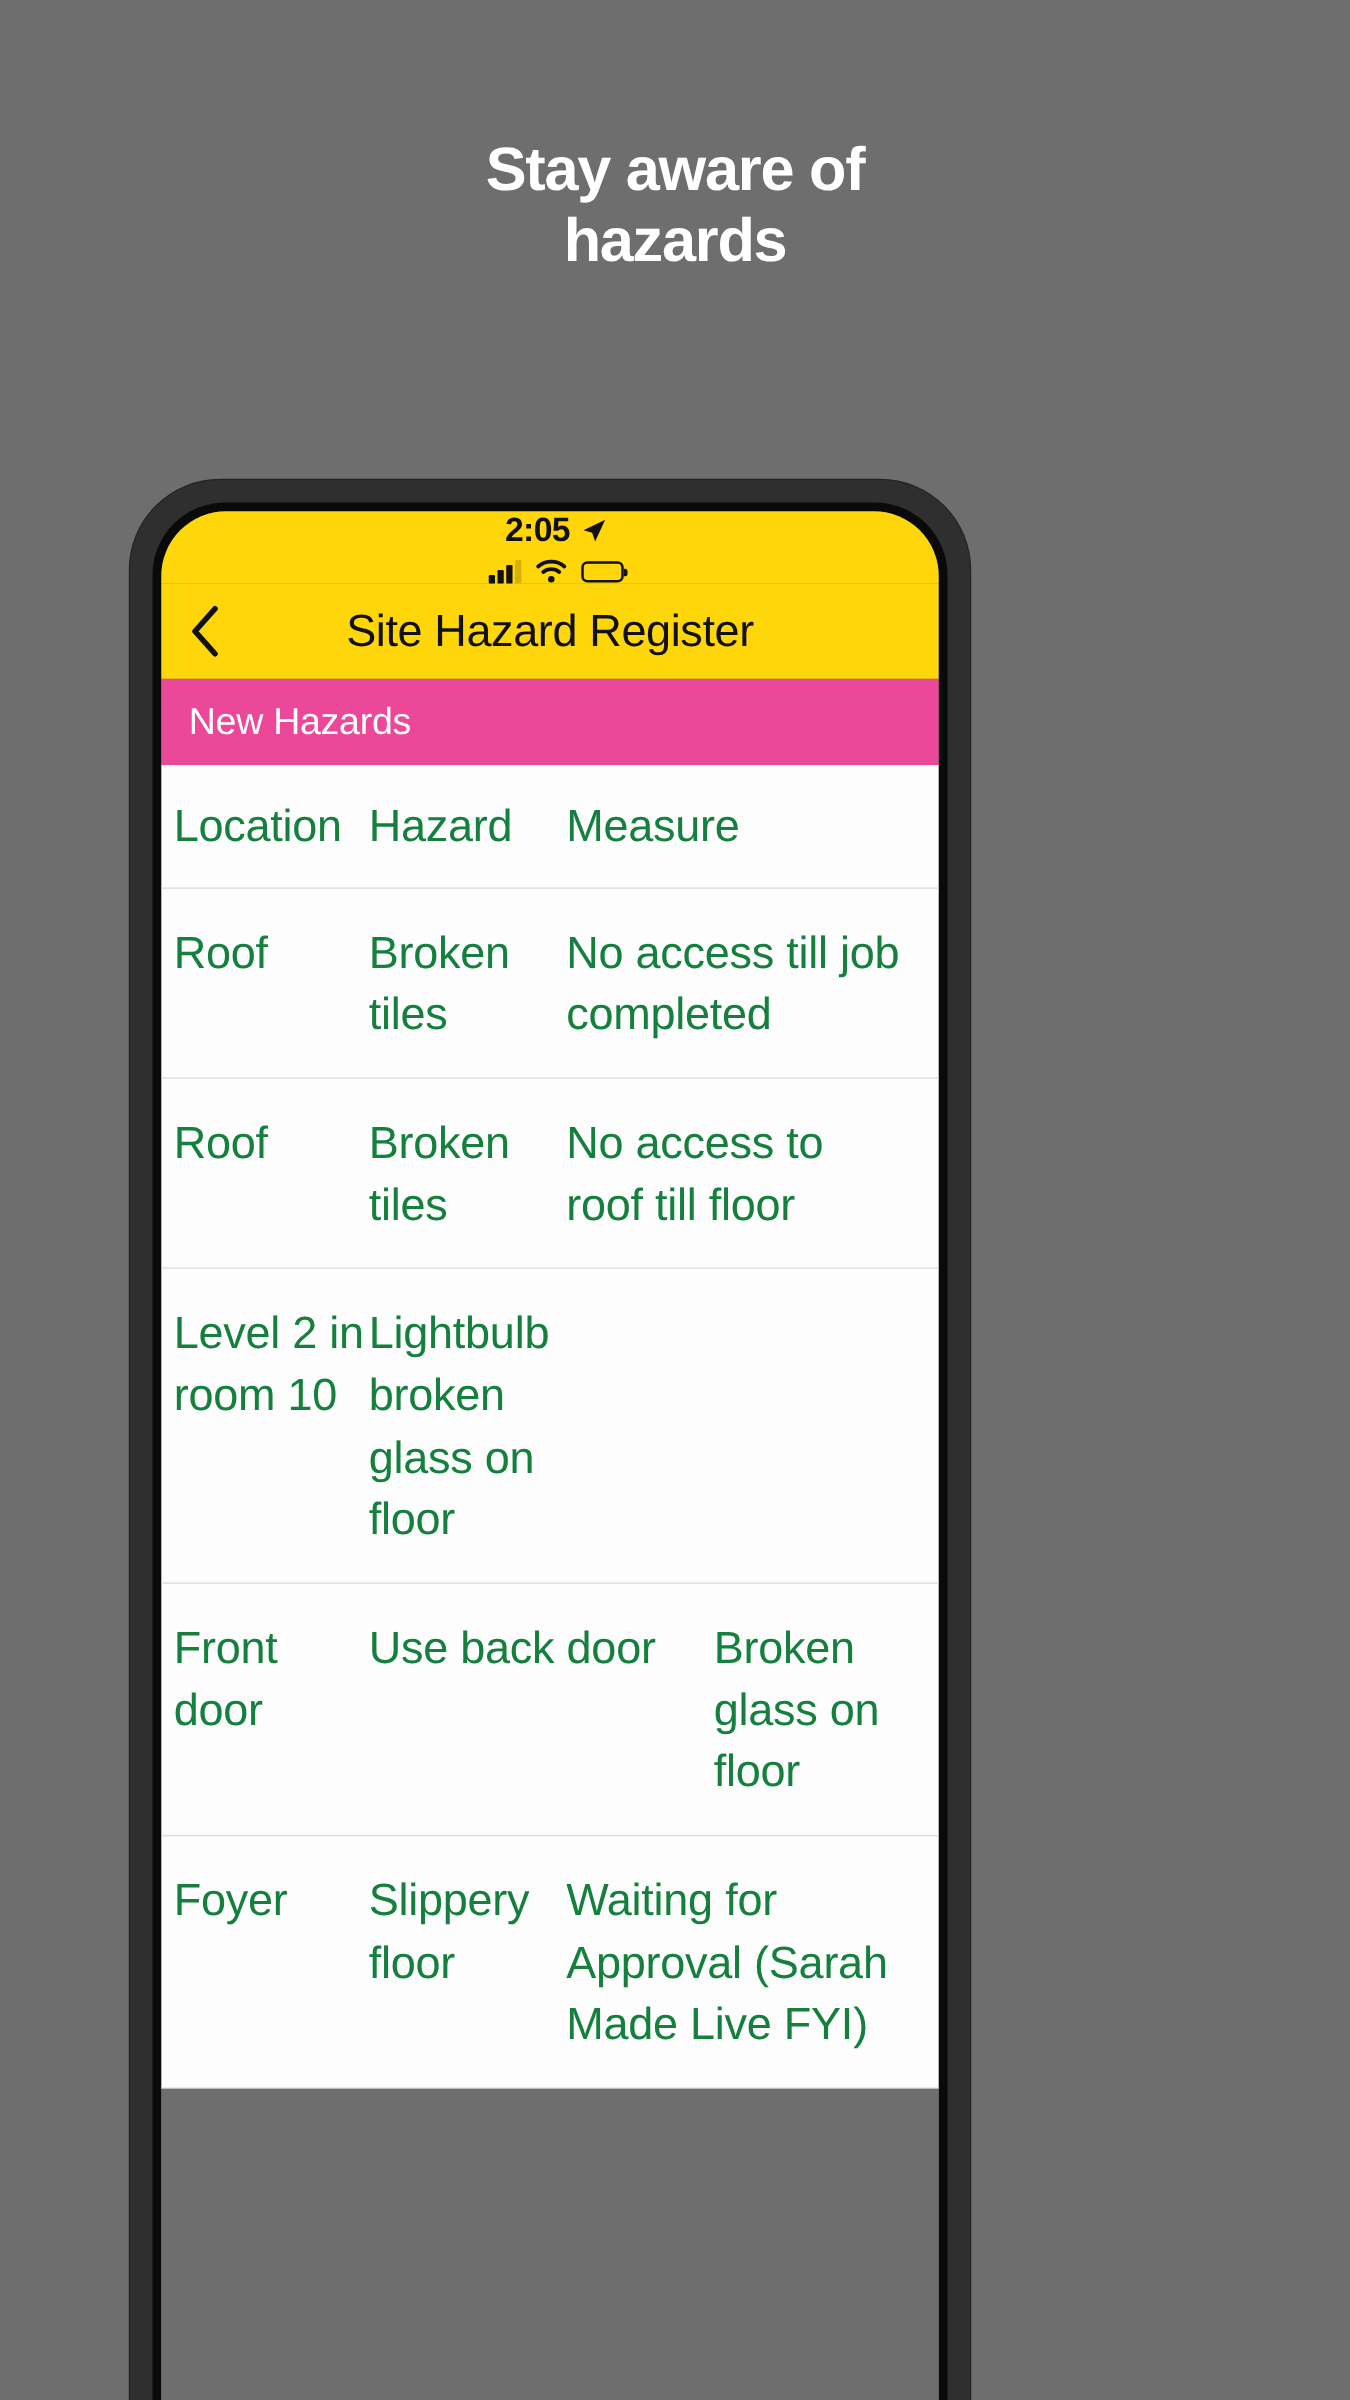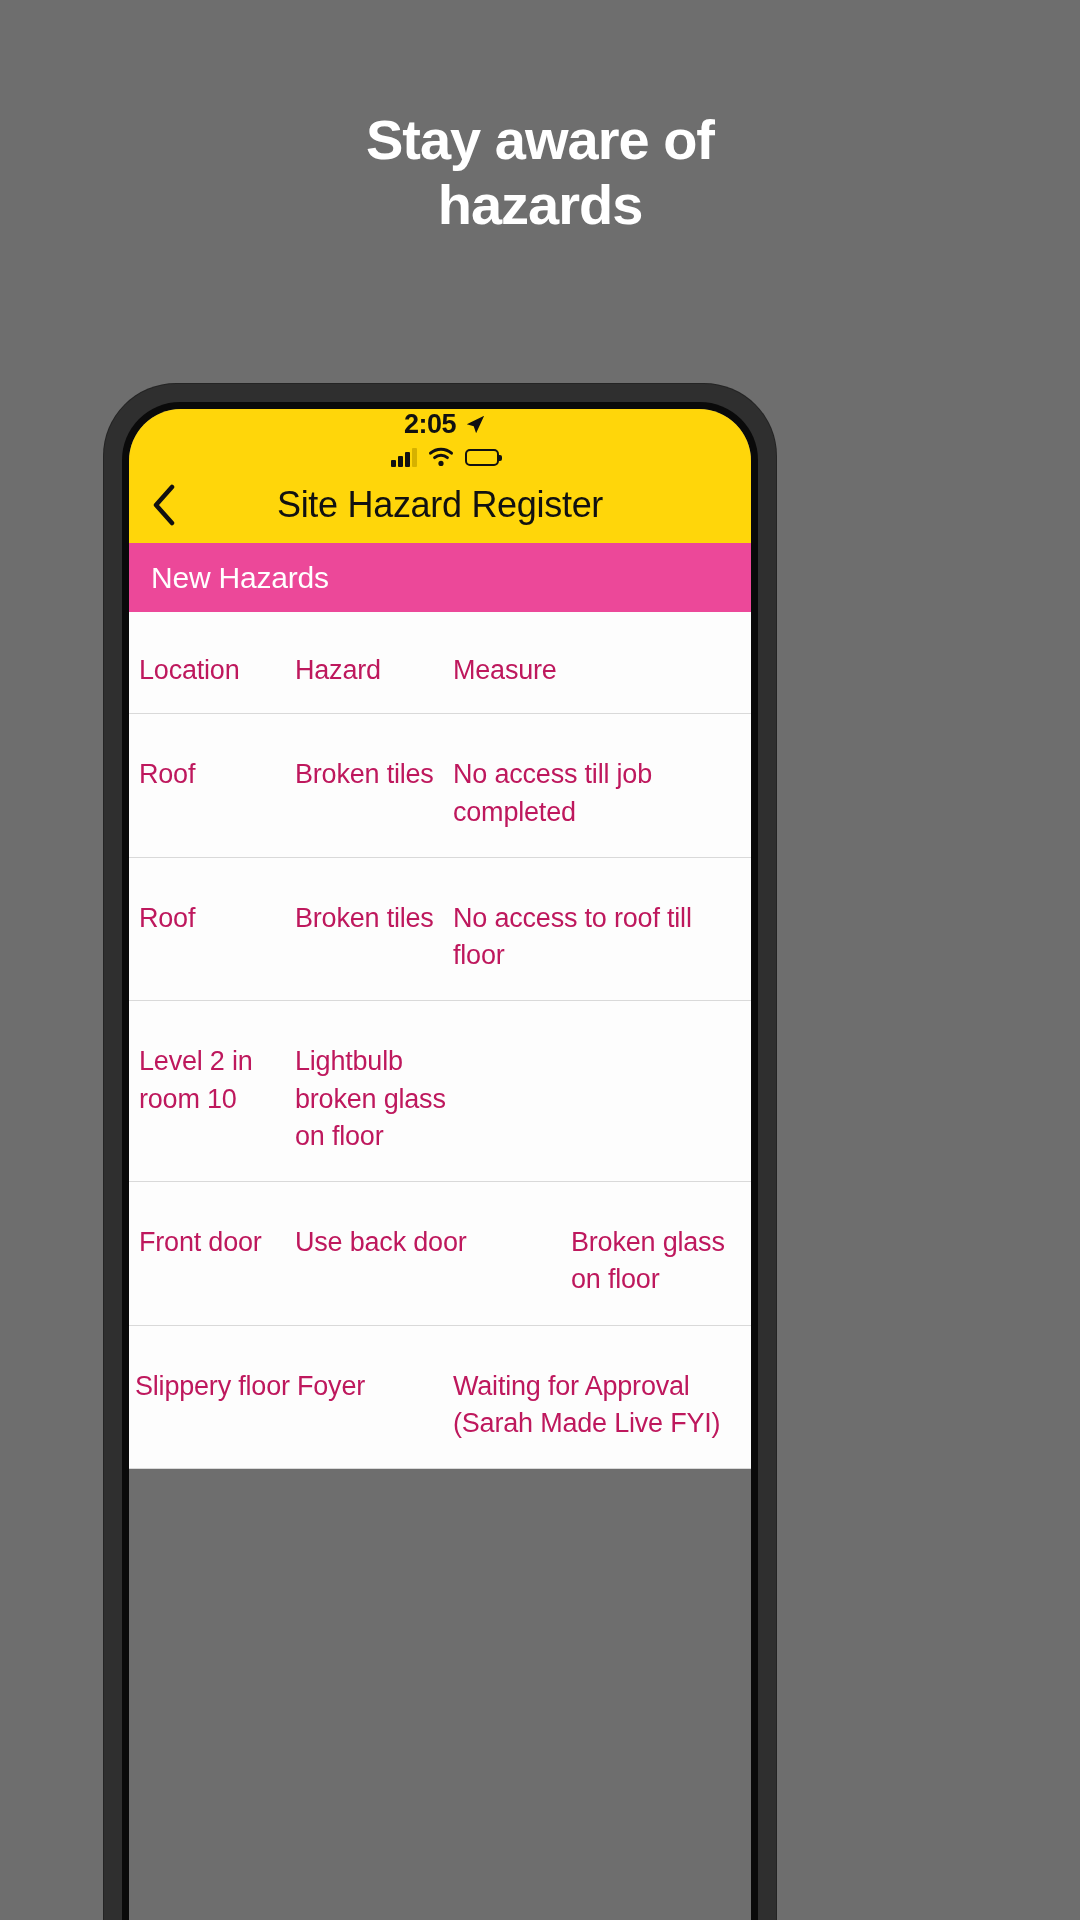--- a/index.html
+++ b/index.html
@@ -10,21 +10,21 @@
     overflow:hidden;
     position:relative;
   }
 
   
   .headline {
     position:absolute;
     top:108px; left:0; width:1080px;
     text-align:center;
     color:#ffffff;
-    font-size:56px;
+    font-size:49px;
     font-weight:bold;
     line-height:1.16;
     letter-spacing:-1px;
   }
 
   
   .phone {
     position:absolute;
     left:104px;
     top:384px;
@@ -138,21 +138,21 @@
   
   .table {
     background:#fdfdfd;
   }
   .row {
     display:flex;
     padding:26px 22px 26px 6px;
     border-bottom:1.5px solid #d9d9d9;
   }
   .row.head { padding-top:24px; padding-bottom:24px; }
-  .cell { font-size:27px; color:#be185d; line-height:1.38; letter-spacing:-0.2px;margin-top:16px; }
+  .cell { font-size:36px; color:#15803d; line-height:1.38; letter-spacing:-0.2px; }
   .c-loc { width:160px; flex:none; padding-left:4px; }
   .c-haz { width:158px; flex:none; }
   .c-mea { flex:1; }
 
   .filler { background:#6e6e6e; height:760px; }
 </style>
 </head>
 <body>
 
 <div class="headline">
@@ -225,22 +225,22 @@
       <div class="cell c-haz">Lightbulb broken glass on floor</div>
     </div>
 
     <div class="row">
       <div class="cell c-loc">Front door</div>
       <div class="cell c-mea">Use back door</div>
       <div class="cell c-haz">Broken glass on floor</div>
     </div>
 
     <div class="row">
+      <div class="cell c-loc">Foyer</div>
       <div class="cell c-haz">Slippery floor</div>
-      <div class="cell c-loc">Foyer</div>
       <div class="cell c-mea">Waiting for Approval (Sarah Made Live FYI)</div>
     </div>
 
   </div>
 
   <div class="filler"></div>
 
 </div>
 </div>
 </div>

